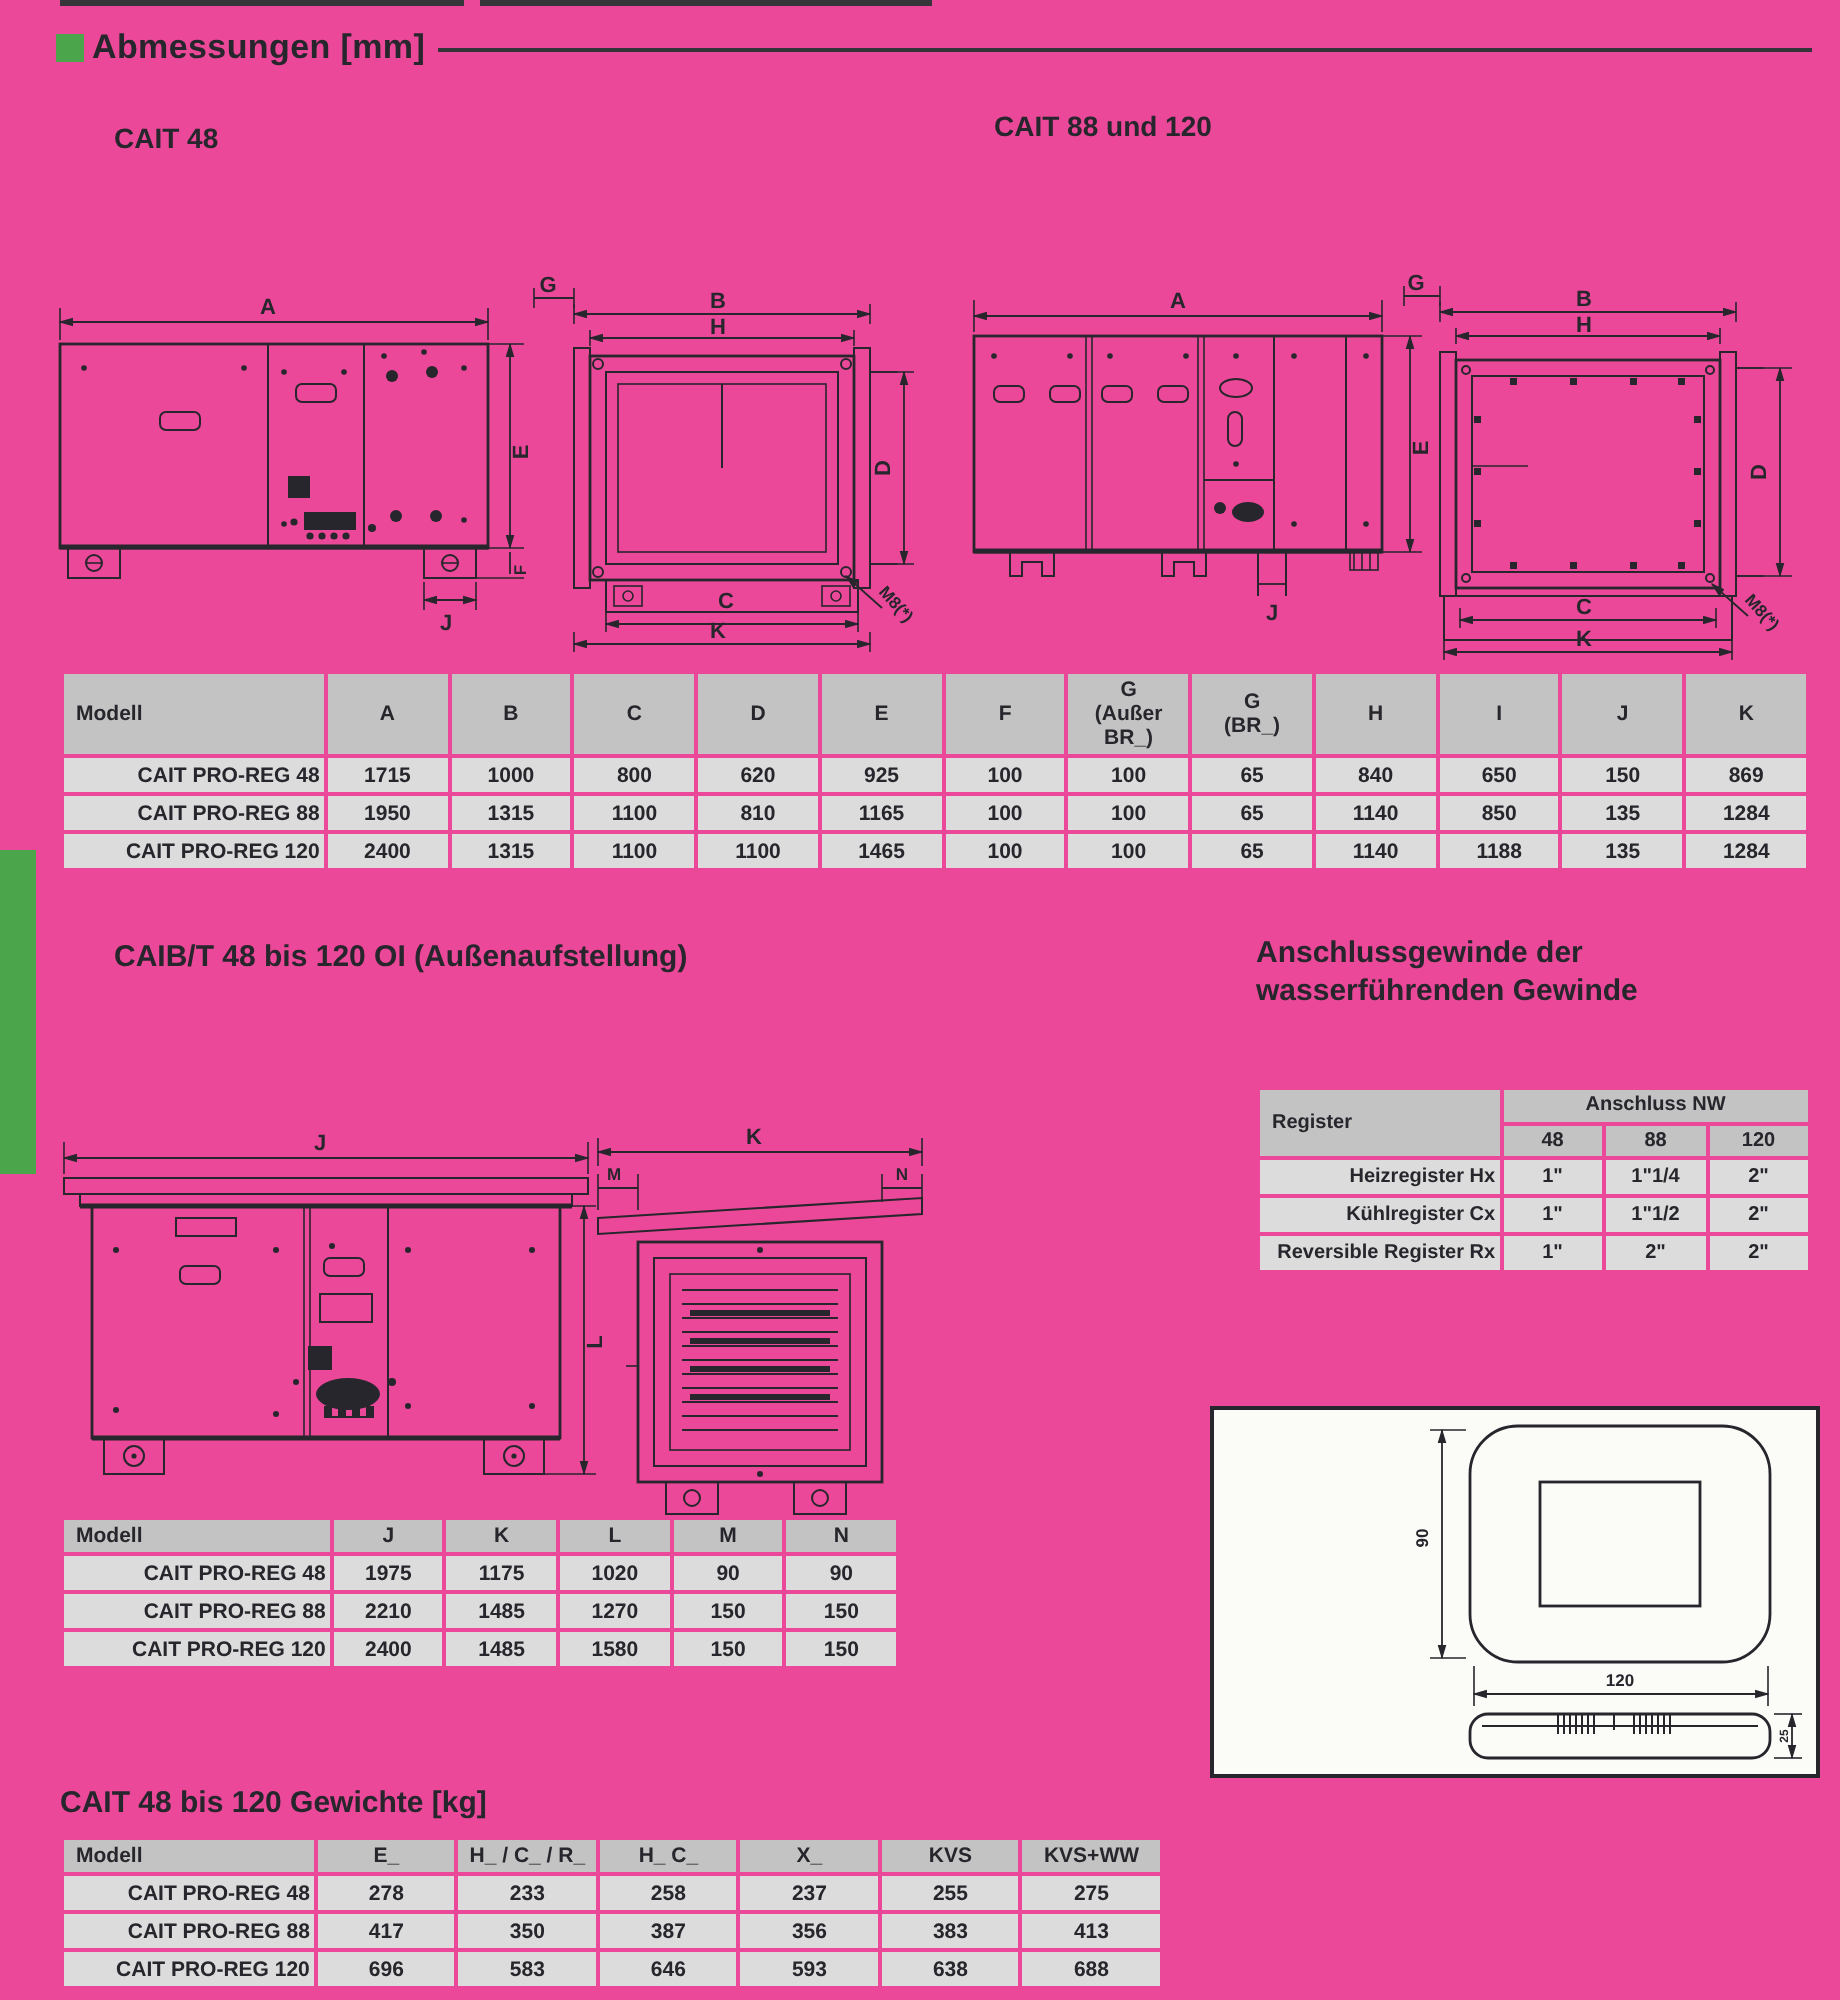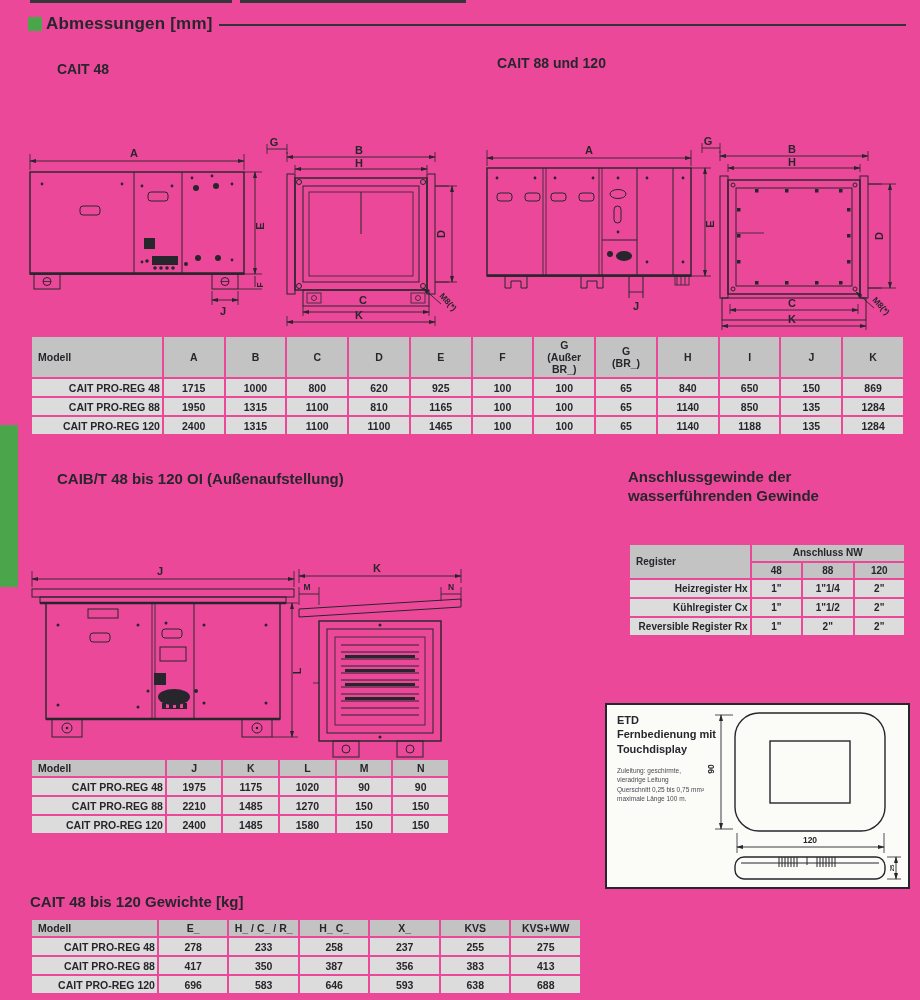--- a/index.html
+++ b/index.html
@@ -571,33 +571,20 @@
         <line x1="219" y1="152" x2="219" y2="162"></line>
           <line x1="222" y1="152" x2="222" y2="162"></line>
           <line x1="225" y1="152" x2="225" y2="162"></line>
         <line x1="228" y1="152" x2="228" y2="162"></line>
       </g>
       <line class="ext" x1="280" y1="152" x2="294" y2="152"></line>
         <line class="ext" x1="280" y1="174" x2="294" y2="174"></line>
       <line class="dim" x1="289" y1="152" x2="289" y2="174" marker-start="url(#arr)" marker-end="url(#arr)"></line>
       <text class="dlabel" style="font-size:6px" transform="translate(287,163) rotate(-90)">25</text>
     </svg>
-    <div class="etd-text">
-      <div class="etd-title">
-        <div>ETD</div>
-        <div>Fernbedienung mit</div>
-        <div>Touchdisplay</div>
-      </div>
-      <div class="etd-notes">
-        <div>Zuleitung: geschirmte,</div>
-        <div>vieradrige Leitung</div>
-        <div>Querschnitt 0,25 bis 0,75 mm²</div>
-        <div>maximale Länge 100 m.</div>
-      </div>
-    </div>
   </div>
 
   <div class="subhead2" style="left:30px;top:893px;">CAIT 48 bis 120 Gewichte [kg]</div>
   <table class="gtable" id="gewichte-table">
       <thead>
         <tr>
           <th class="first">Modell</th>
           <th>E_</th>
           <th>H_ / C_ / R_</th>
           <th>H_ C_</th>

